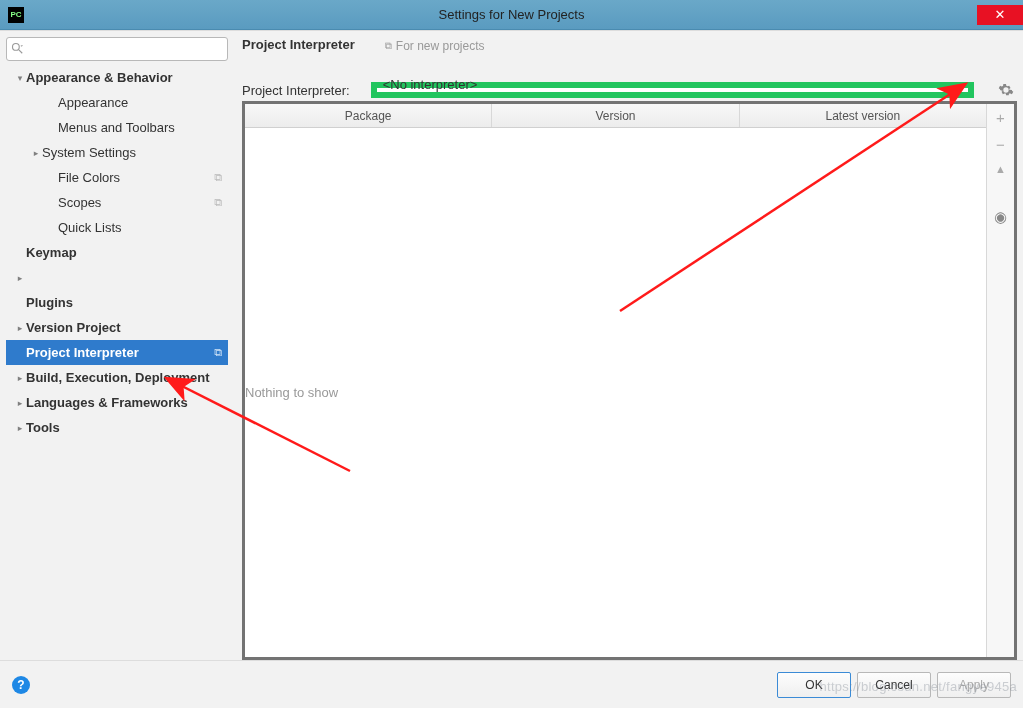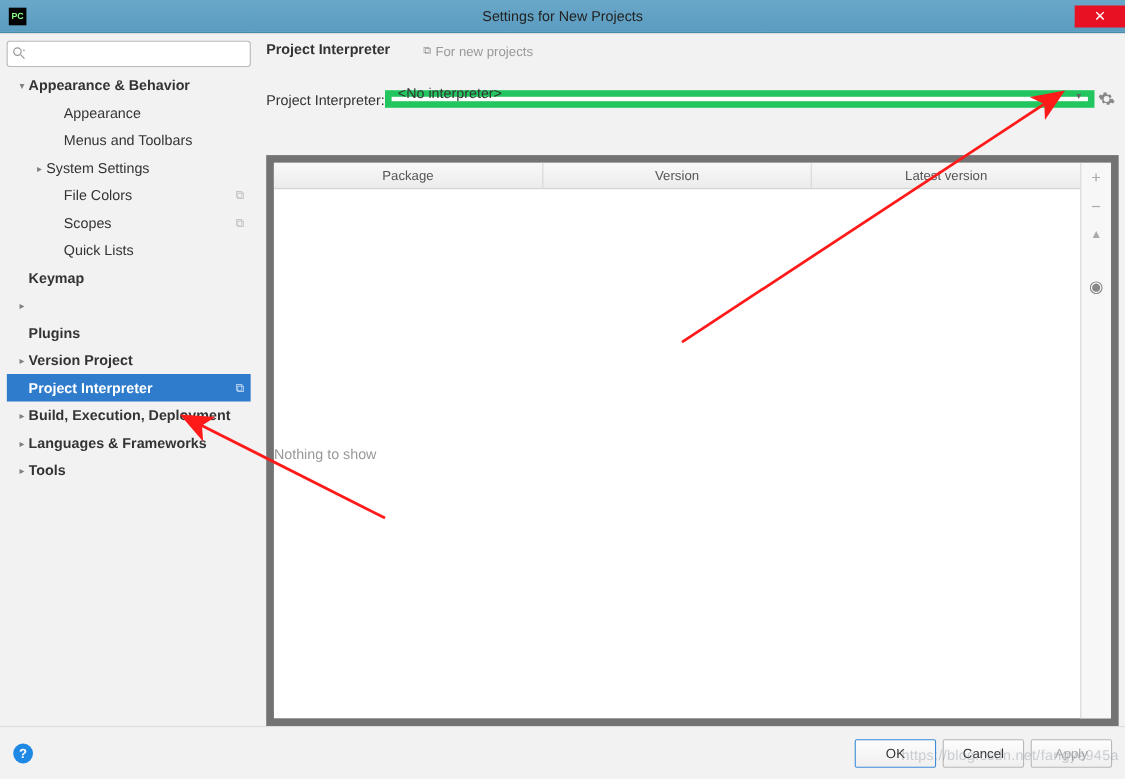--- a/index.html
+++ b/index.html
@@ -129,22 +129,22 @@
     height: 28px;
     margin-bottom: 14px;
   }
   .main-header .h-title { font-weight: bold; font-size: 13px; color:#333;}
   .main-header .h-sub { color:#999; font-size:12px; display:flex; align-items:center; gap:4px;}
   .main-header .h-sub .copy-i { font-size:10px; }
 
   .interp-row {
     display: flex;
     align-items: center;
-    gap: 0;
-    margin-bottom: 28px;
+    gap: 21px;
+    margin-bottom: 0;
   }
   .interp-row .lbl { font-size:13px; }
   .interp-row .select {
     flex: 1;
     height: 16px;
     border: 6px solid #22c55e;
     background: #fff;
     display: flex;
     align-items: flex-end;
     padding: 0 6px;
@@ -156,24 +156,23 @@
   .gear-btn {
     width: 22px; height: 22px;
     display:flex; align-items:center; justify-content:center;
     color:#777; font-size:14px;
     cursor:pointer;
   }
 
   .table-area {
     flex:1;
     display:flex;
-    border: 7px solid #737373;
+    border: 3px solid #737373;
     background:#fff;
     position:relative;
-    margin-top:12px;
   }
   .pkg-table { flex:1; }
   .pkg-table .thead {
     display:flex;
     height:24px;
     background: linear-gradient(#f8f8f8,#ececec);
     border-bottom:1px solid #d0d0d0;
     font-size:12px;
     color:#555;
   }

